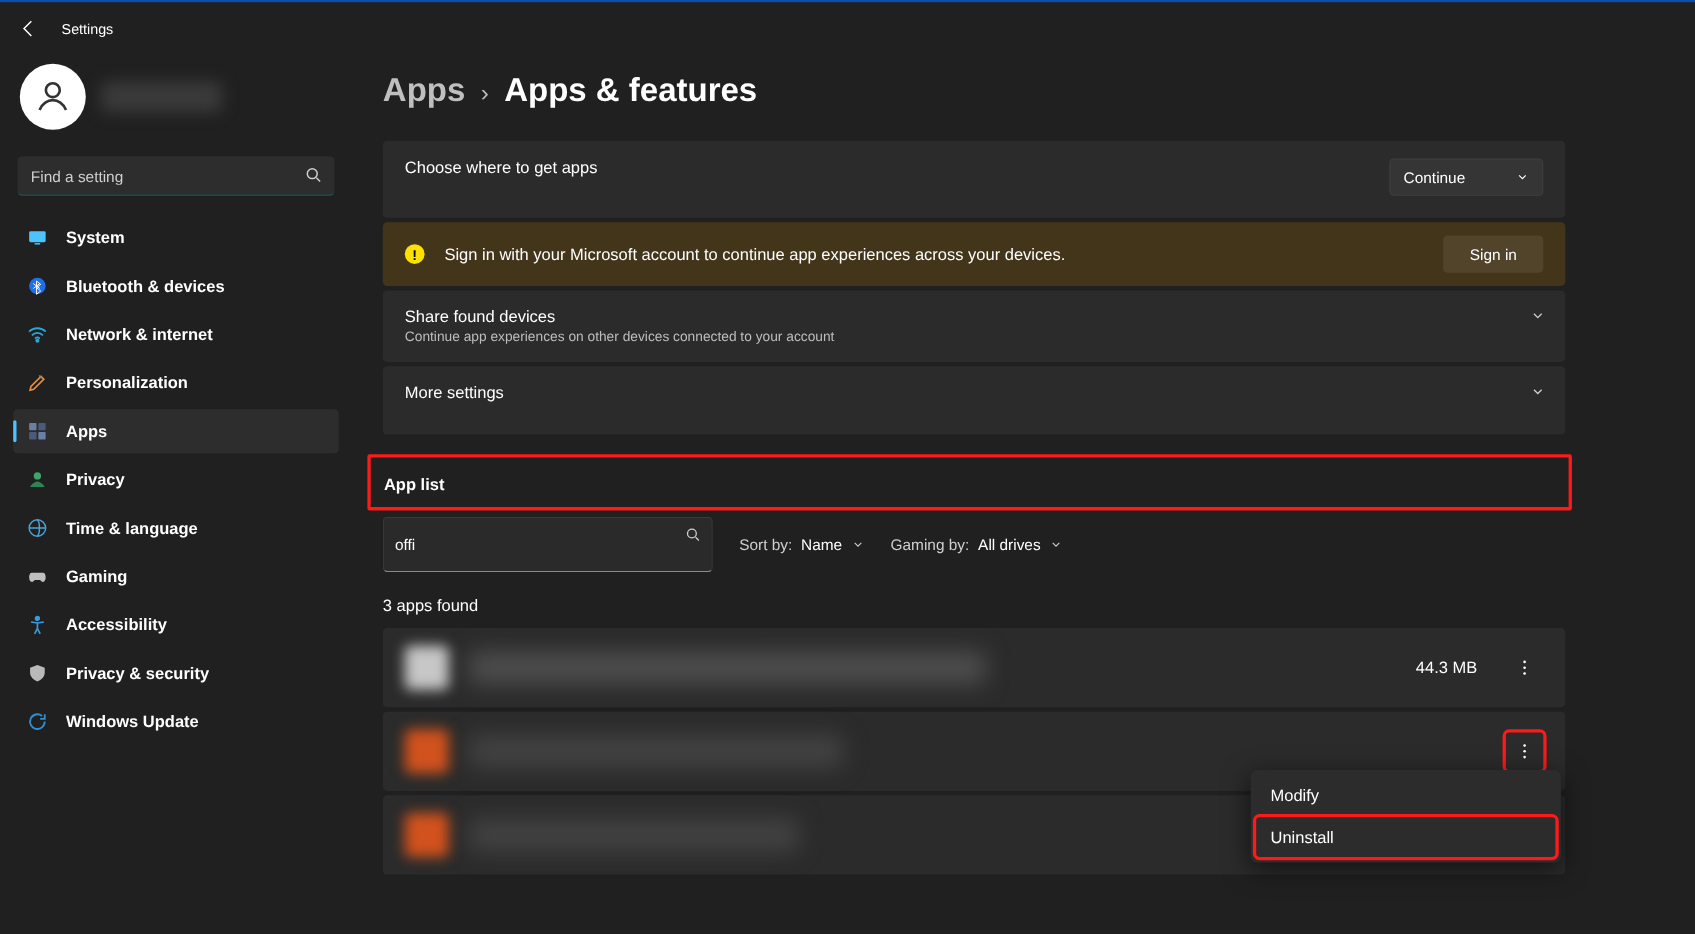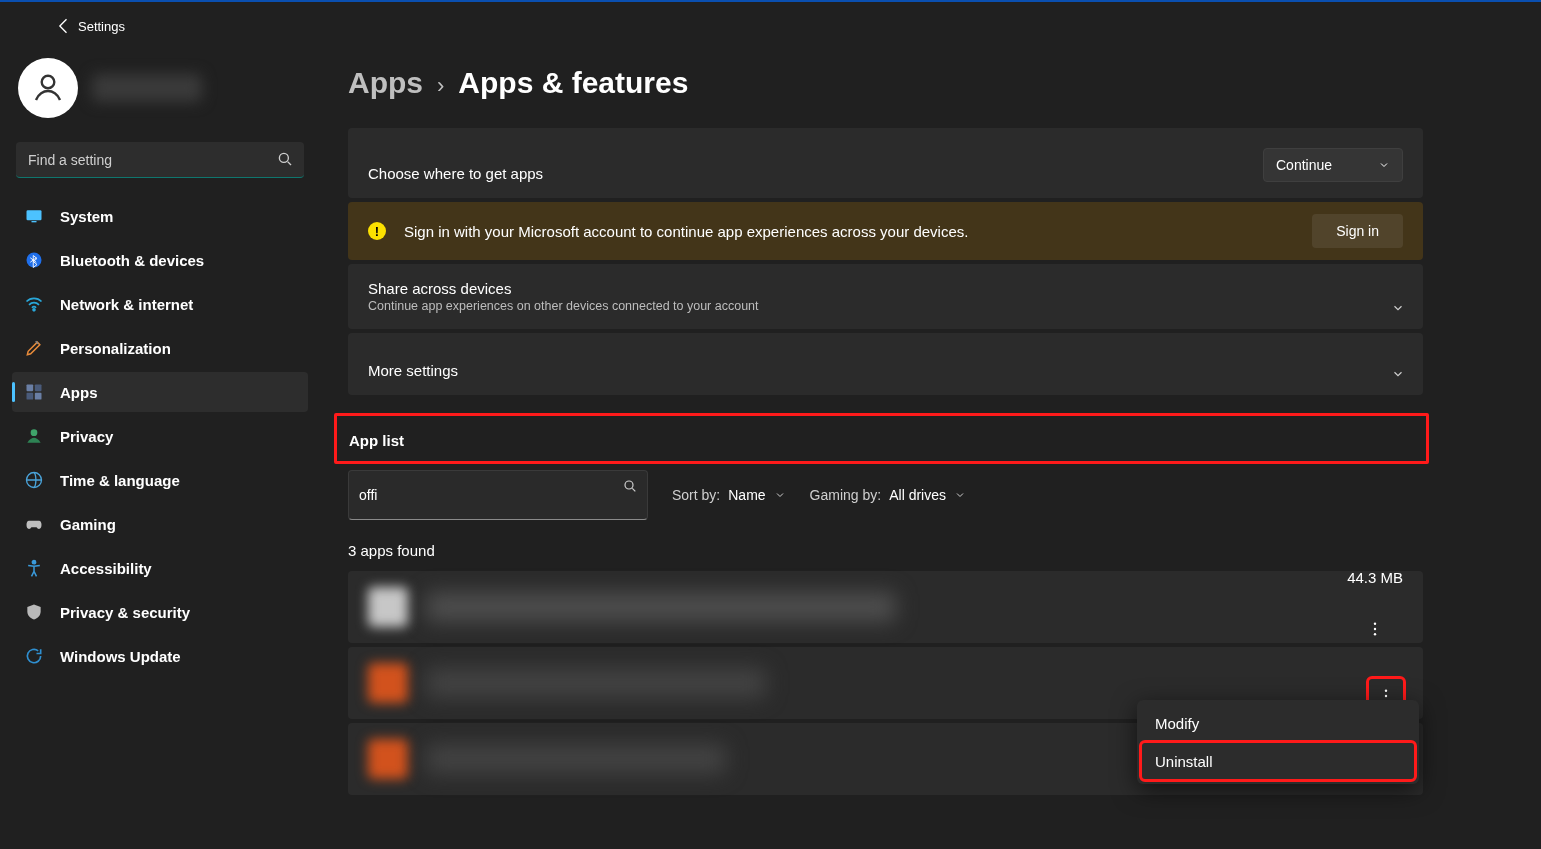--- a/index.html
+++ b/index.html
@@ -11,22 +11,21 @@
     font-family: "Segoe UI", Arial, sans-serif;
     font-size: 14px;
     overflow: hidden;
     border-top: 2px solid #0a4fb0;
   }
   .topbar {
     height: 48px;
     display: flex;
     align-items: center;
     padding: 0 16px;
-    gap: 4px;
-    margin-left: 38px;
+    gap: 20px;
   }
   .back-arrow { width: 20px; height: 20px; cursor: pointer; }
   .page-title { font-size: 13px; color: #fff; }
   .layout { display: flex; height: calc(849px - 48px); }
   .sidebar { width: 320px; padding: 0 12px; flex-shrink: 0; }
   .profile { display: flex; align-items: center; gap: 14px; padding: 8px 6px 24px 6px; }
   .avatar {
     width: 60px; height: 60px; border-radius: 50%;
     background: #fff; display:flex; align-items:center; justify-content:center;
   }
@@ -69,21 +68,21 @@
     margin-bottom: 28px; padding-top: 4px;
   }
   .bc-parent { font-size: 30px; font-weight: 600; color: #bfbfbf; cursor:pointer;}
   .bc-sep { font-size: 22px; color: #bfbfbf; }
   .bc-current { font-size: 30px; font-weight: 600; color: #fff; }
   .panel {
     background: #2b2b2b; border-radius: 4px; padding: 0;
     margin-bottom: 4px;
   }
   .panel-row {
-    display:flex; align-items:flex-end; justify-content:space-between;
+    display:flex; align-items:flex-start; justify-content:space-between;
     padding: 16px 20px; min-height: 70px;
   }
   .panel-label { font-size: 15px; color: #fff; }
   .panel-sublabel { font-size: 12.5px; color: #bdbdbd; margin-top:2px;}
   .dropdown-btn {
     background: #353535; border: 1px solid #3f3f3f;
     color: #fff; height: 34px; min-width: 140px;
     border-radius: 4px; display:flex; align-items:center;
     justify-content: space-between; padding: 0 12px; cursor:pointer;
     font-size: 14px; gap: 24px;
@@ -131,21 +130,21 @@
   .results-count { margin: 22px 0 12px 0; font-size: 15px; color:#fff;}
   .app-row {
     background:#2b2b2b; border-radius:4px; margin-bottom:4px;
     display:flex; align-items:center; padding: 14px 20px; height: 72px;
     gap: 18px;
   }
   .app-icon-blur {
     width: 40px; height:40px; border-radius:5px; filter: blur(6px);
   }
   .app-name-blur { height: 30px; border-radius:6px; filter: blur(10px); }
-  .app-meta { margin-left:auto; display:flex; align-items:center; gap: 26px; flex-direction: column;}
+  .app-meta { margin-left:auto; display:flex; align-items:center; gap: 26px;}
   .app-size { color:#fff; font-size:15px;}
   .more-btn {
     width:34px; height:34px; border-radius:4px; cursor:pointer;
     display:flex; align-items:center; justify-content:center;
     color:#fff; font-size: 18px; background: transparent; border: none;
     position: relative;
   }
   .red-box { outline: 3px solid #ff1a1a; outline-offset: 0px; border-radius:3px;}
   .context-menu {
     position:absolute; background:#2c2c2c; border-radius:6px;
@@ -322,21 +321,21 @@
 
     <div class="banner">
       <span class="banner-icon">!</span>
       <span class="banner-text">Sign in with your Microsoft account to continue app experiences across your devices.</span>
       <button class="signin-btn">Sign in</button>
     </div>
 
     <div class="panel expand-row">
       <div class="panel-row" style="min-height:62px;">
         <div>
-          <div class="panel-label">Share across devices</div>
+          <div class="panel-label">Share found devices</div>
           <div class="panel-sublabel">Continue app experiences on other devices connected to your account</div>
         </div>
         <span class="chev">
             <svg viewBox="0 0 24 24" width="14" height="14" fill="none" stroke="#cfcfcf" stroke-width="2">
               <path d="M6 9l6 6 6-6"></path>
             </svg>
           </span>
       </div>
     </div>
 

